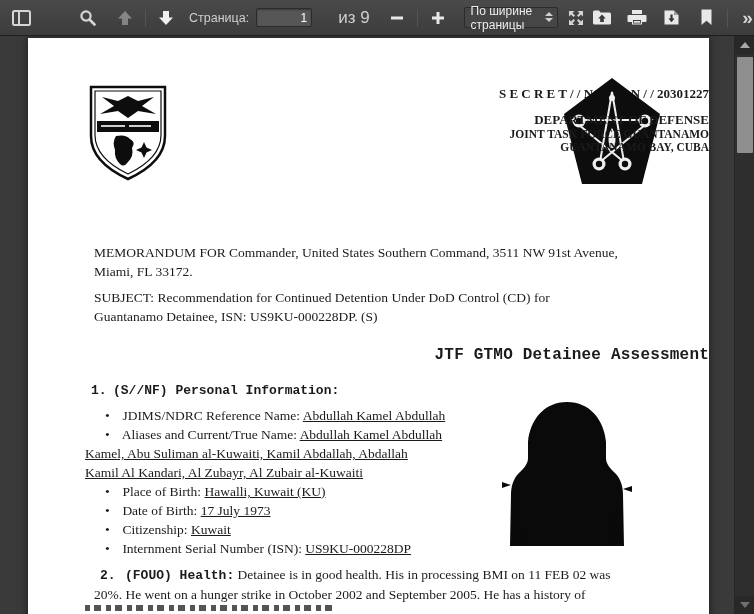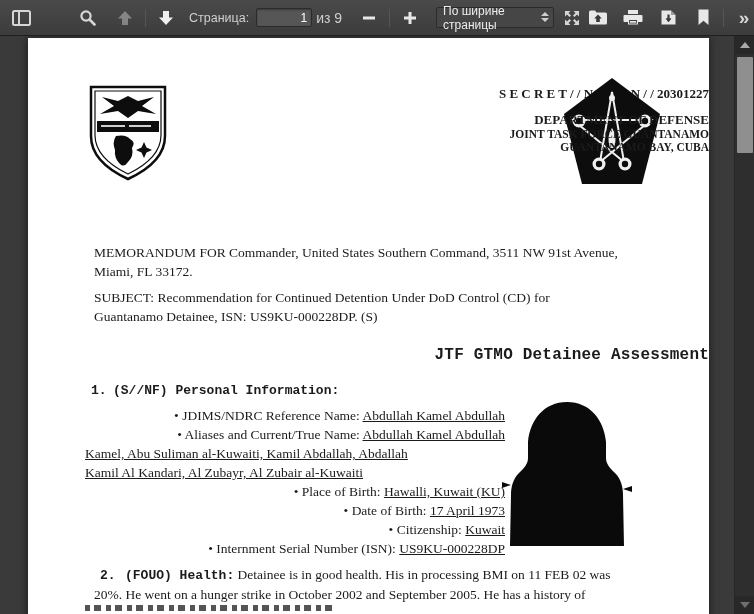--- a/index.html
+++ b/index.html
@@ -13,22 +13,22 @@
   .tbtn { display:flex; align-items:center; justify-content:center;
           width:26px; height:26px; border-radius:2px; cursor:pointer; flex:none; }
   .tbtn svg { display:block; }
   .tsep { width:1px; height:18px; background:#2a2a2a; border-right:1px solid #555;
           margin:0 7px; flex:none; }
   .tlabel { font-size:12.5px; color:#cfcfcf; margin-left:10px; flex:none; }
   .page-input { width:56px; height:19px; margin-left:7px; background:#565656;
                 border:1px solid #2b2b2b; border-radius:2px; color:#fff;
                 font-size:12px; text-align:right; padding-right:4px; flex:none;
                 box-shadow:inset 0 1px 2px rgba(0,0,0,.35); }
-  .of-label { font-size:14px; color:#cfcfcf; margin-left:4px; flex:none; }
-  .zoom-select { position:relative; margin-left:13px; width:118px; height:21px;
+  .of-label { font-size:17px; color:#cfcfcf; margin-left:26px; flex:none; }
+  .zoom-select { position:relative; margin-left:13px; width:94px; height:21px;
                  background:#464646; border:1px solid #2b2b2b; border-radius:2px;
                  display:flex; align-items:center; padding:0 18px 0 6px;
                  font-size:12px; color:#ededed; cursor:pointer; flex:none; }
   .spinner { position:absolute; right:4px; top:4px; display:flex; flex-direction:column; gap:2px; }
   .spinner i { display:block; width:0; height:0; border-left:4px solid transparent;
                border-right:4px solid transparent; }
   .spin-up   { border-bottom:4px solid #cfcfcf; }
   .spin-down { border-top:4px solid #cfcfcf; }
   .right-group { margin-left:auto; display:flex; align-items:center; }
   .more-btn { font-size:19px; font-weight:bold; color:#d6d6d6; line-height:20px; }
@@ -57,21 +57,21 @@
 
   .content { left:57px; width:546px; }
   .office-row { top:163px; display:flex; justify-content:space-between; }
   .memo { top:205px; }
   .subject { top:250px; }
   .doc-title { left:0; right:0; top:308px; font-size:16px; letter-spacing:.2px; }
   .sec1-head { top:345px; font-size:13px; }
   .sec-num { display:inline-block; width:22px; }
 
   .bullets { top:368px; width:420px; }
-  .bl { white-space:nowrap; text-indent:20px;text-align:right; }
+  .bl { white-space:nowrap; text-indent:20px; }
   .bl::before { content:"\2022"; display:inline-block; width:14px; text-indent:0; }
   .cont { white-space:nowrap; text-indent:0; }
 
   .photo { left:474px; top:360px; width:130px; height:152px; }
 
   .health { top:527px; }
   .health .sans-b { font-size:13px; }
   .partial-line { top:567px; height:6px; width:250px; overflow:hidden;
       background:repeating-linear-gradient(90deg,#2a2a2a 0 5px,transparent 5px 9px,
                  #2a2a2a 9px 16px,transparent 16px 21px); opacity:.8; }
@@ -279,21 +279,21 @@
         <span class="u">Abdullah Kamel Abdullah</span>
       </div>
       <div class="cont u">Kamel, Abu Suliman al-Kuwaiti, Kamil Abdallah, Abdallah</div>
       <div class="cont u">Kamil Al Kandari, Al Zubayr, Al Zubair al-Kuwaiti</div>
       <div class="bl">
         <span>Place of Birth:</span>
         <span class="u">Hawalli, Kuwait (KU)</span>
       </div>
       <div class="bl">
         <span>Date of Birth:</span>
-        <span class="u">17 April 1973</span>
+        <span class="u">17 July 1973</span>
       </div>
       <div class="bl">
         <span>Citizenship:</span>
         <span class="u">Kuwait</span>
       </div>
       <div class="bl">
         <span>Internment Serial Number (ISN):</span>
         <span class="u">US9KU-000228DP</span>
       </div>
     </div>

